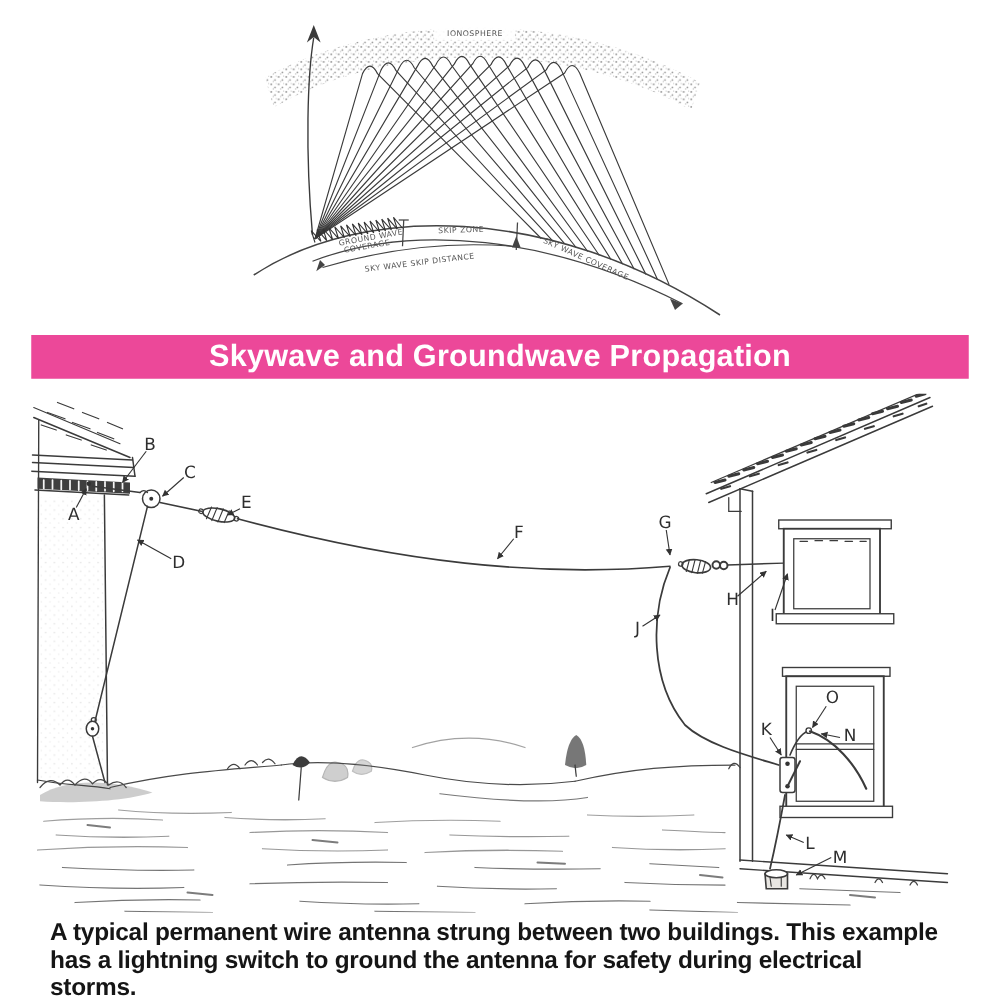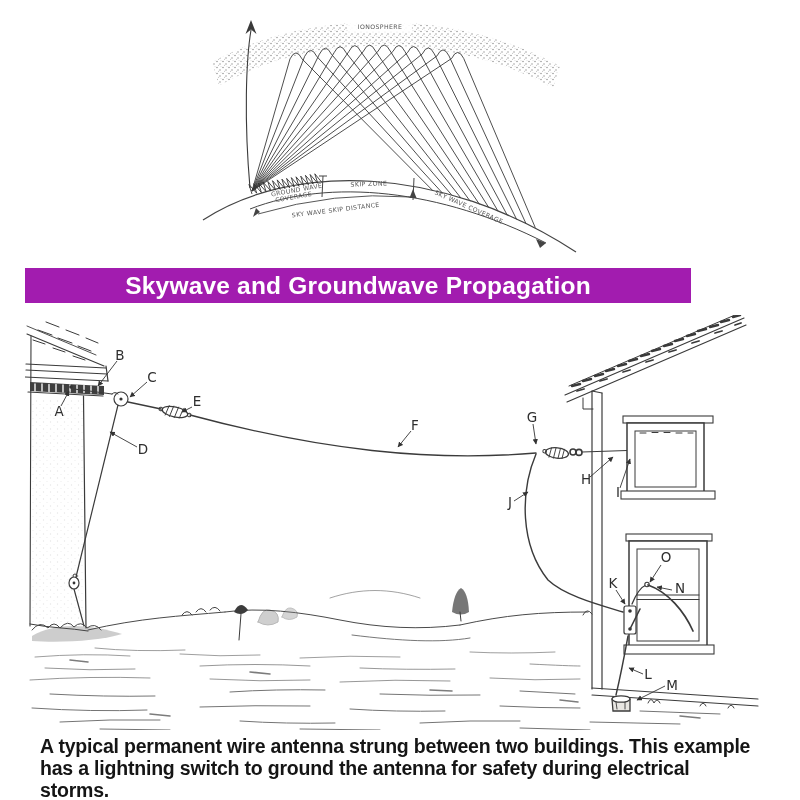--- a/index.html
+++ b/index.html
@@ -1,19 +1,19 @@
 <!DOCTYPE html>
 <html><head>
 <meta charset="utf-8">
 <style>
   html,body{margin:0;padding:0;background:#ffffff;}
   .stage{position:relative;width:800px;height:800px;background:#ffffff;overflow:hidden;
          font-family:"Liberation Sans",sans-serif;}
   .top-diagram{position:absolute;left:0;top:0;width:800px;height:262px;}
-  .banner{position:absolute;left:25px;top:268px;width:666px;height:35px;background:#a21caf;
+  .banner{position:absolute;left:25px;top:268px;width:750px;height:35px;background:#ec4899;
           display:flex;align-items:center;justify-content:center;}
   .banner span{color:#ffffff;font-size:24.5px;font-weight:bold;letter-spacing:0.2px;}
   .illustration{position:absolute;left:25px;top:315px;width:735px;height:415px;}
   .caption{position:absolute;left:40px;top:735px;width:712px;}
   .caption p{margin:0;font-size:19.5px;font-weight:bold;color:#151515;line-height:1.14;
              letter-spacing:-0.2px;}
   svg text{font-family:"DejaVu Sans",sans-serif;}
   .diag-label{font-size:6.2px;fill:#555;letter-spacing:.4px;}
   .ill-label{font-size:13.5px;fill:#2e2e2e;}
 </style>

